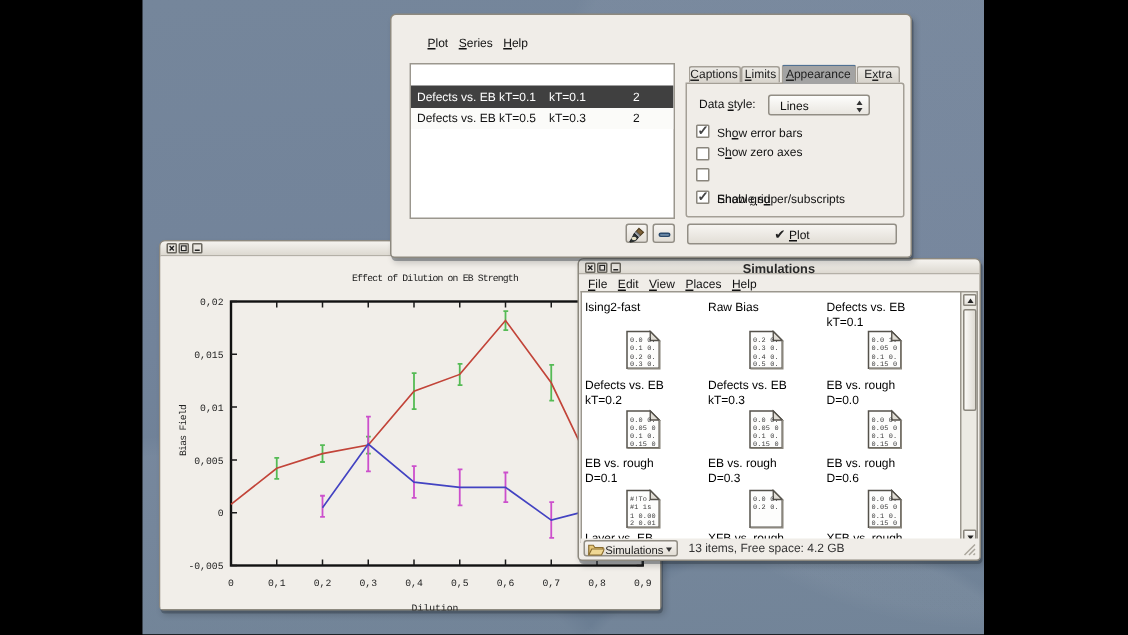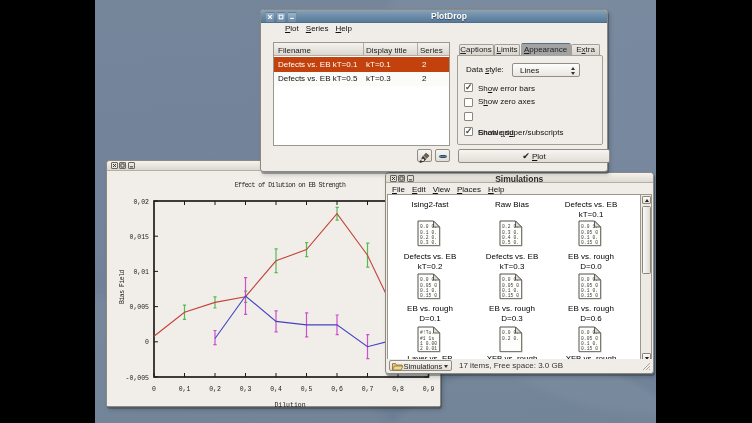--- a/index.html
+++ b/index.html
@@ -21,21 +21,21 @@
 .btnI svg,.btnA svg{position:absolute;left:0;top:0;width:100%;height:100%}
 u{text-decoration:underline;text-underline-offset:1px}
 .tab{position:absolute;top:34px;height:11px;background:linear-gradient(#eceae5,#d8d4cc);border:1px solid #a49f96;border-bottom:none;border-radius:2px 2px 0 0;font-size:8px;color:#222;text-align:center;line-height:10px}
 .tabsel{top:32.5px;height:13px;background:#a3a3a3;border-top:1.5px solid #507193;line-height:11px;z-index:2}
 .cb{position:absolute;width:9px;height:9px;background:#fff;border:1px solid #8a867d;border-radius:1px}
 .ck{position:absolute;left:0px;top:-2px;font-size:9px;color:#444;font-weight:bold}
 .cbl{position:absolute;font-size:8px;color:#111}
 .sbtn{position:absolute;width:15px;height:13.5px;background:linear-gradient(#f7f5f2,#e2ded6);border:1px solid #928e85;border-radius:2px}
 .icon{position:absolute;width:21px;height:25px}
 .icon svg{position:absolute;left:0;top:0}
-.ilbl{position:absolute;font-size:8px;color:#000;text-align:center;line-height:10px;width:80px}
+.ilbl{position:absolute;font-size:8px;color:#000;line-height:10px;width:80px}
 </style></head>
 <body>
 <div id="desktop"></div>
 
 <div class="win" id="plotwin" style="left:106px;top:159.5px;width:335px;height:247px;z-index:1">
   <div class="tbI">
     <div class="btnI" style="left:3.5px">
         <svg viewBox="0 0 7 7">
           <path d="M1.5 1.5L5.5 5.5M5.5 1.5L1.5 5.5" stroke="#222" stroke-width="1.3"></path>
         </svg>
@@ -268,56 +268,31 @@
   </div>
   <div id="simstatus" style="position:absolute;left:1px;bottom:1px;right:1px;height:13px;background:#f0ede8;font-size:8px;color:#222">
     <div style="position:absolute;left:1.5px;top:0.5px;width:63px;height:11.5px;background:linear-gradient(#f7f5f2,#e2ded6);border:1px solid #928e85;border-radius:2px">
       <svg width="11" height="9" viewBox="0 0 11 9" style="position:absolute;left:2px;top:1px">
           <path d="M0.5 8 V1.5 h3l1 1.5h5.5v1.5" fill="#e8c87a" stroke="#8a6d2f" stroke-width="0.8"></path>
           <path d="M0.5 8 L2.5 4h8.5L9 8z" fill="#f0d894" stroke="#8a6d2f" stroke-width="0.8"></path>
         </svg>
       <span style="position:absolute;left:14px;top:1.5px;font-size:7.5px">Simulations</span>
       <div style="position:absolute;right:2.5px;top:4px;width:0;height:0;border-left:2.5px solid transparent;border-right:2.5px solid transparent;border-top:3.5px solid #333"></div>
     </div>
-    <span style="position:absolute;left:72px;top:1.5px;color:#333">17 items, Free space: 3.0 GB</span>
+    <span style="position:absolute;left:72px;top:1.5px;color:#333">13 items, Free space: 4.2 GB</span>
     <svg width="9" height="9" style="position:absolute;right:1px;bottom:1px">
         <path d="M8 1 L1 8 M8 4 L4 8 M8 7 L7 8" stroke="#aaa69c" stroke-width="1"></path>
       </svg>
   </div>
 </div>
 
 <div class="win" id="pdwin" style="left:260px;top:9px;width:348px;height:162.5px;z-index:3">
-  <div class="tbA">
-    <div class="btnA" style="left:4px">
-        <svg viewBox="0 0 11 11">
-          <path d="M3 3L8 8M8 3L3 8" stroke="#fff" stroke-width="1.6"></path>
-        </svg>
-      </div>
-    <div class="btnA" style="left:15px">
-        <svg viewBox="0 0 11 11">
-          <rect x="3" y="3" width="5" height="5" fill="none" stroke="#fff" stroke-width="1.4"></rect>
-        </svg>
-      </div>
-    <div class="btnA" style="left:26px">
-        <svg viewBox="0 0 11 11">
-          <path d="M3 7.5h5" stroke="#fff" stroke-width="1.6"></path>
-        </svg>
-      </div>
-    <div class="title">PlotDrop</div>
-  </div>
   <div class="menu" style="position:absolute;left:24px;top:14px"><span><u>P</u>lot</span><span><u>S</u>eries</span><span><u>H</u>elp</span></div>
   <div id="pdlist" style="position:absolute;left:12px;top:32px;width:177px;height:104px;background:#fff;border:1px solid #9b978e;font-size:8px;overflow:hidden">
-    <div style="position:absolute;left:0;top:0;right:0;height:13px;background:linear-gradient(#f4f2ee,#dcd8d0);border-bottom:1px solid #b1ada4;color:#222">
-      <span style="position:absolute;left:4px;top:3px">Filename</span>
-      <span style="position:absolute;left:92px;top:3px">Display title</span>
-      <span style="position:absolute;left:146px;top:3px">Series</span>
-      <div style="position:absolute;left:89px;top:0;width:1px;height:13px;background:#b1ada4"></div>
-      <div style="position:absolute;left:143px;top:0;width:1px;height:13px;background:#b1ada4"></div>
-    </div>
-    <div style="position:absolute;left:0;top:14px;right:0;height:15px;background:#c2410c;color:#fff">
+    <div style="position:absolute;left:0;top:14px;right:0;height:15px;background:#404040;color:#fff">
       <span style="position:absolute;left:4px;top:3px">Defects vs. EB kT=0.1</span>
       <span style="position:absolute;left:92px;top:3px">kT=0.1</span>
       <span style="position:absolute;left:148px;top:3px">2</span>
     </div>
     <div style="position:absolute;left:0;top:29px;right:0;height:14px;background:#fbfbf9;color:#111">
       <span style="position:absolute;left:4px;top:2px">Defects vs. EB kT=0.5</span>
       <span style="position:absolute;left:92px;top:2px">kT=0.3</span>
       <span style="position:absolute;left:148px;top:2px">2</span>
     </div>
   </div>
@@ -343,21 +318,21 @@
       <span class="cbl" style="left:217px;top:73.5px">Sh<u>o</u>w error bars</span>
     <div class="cb" style="left:203px;top:87.5px"></div>
       <span class="cbl" style="left:217px;top:87px">S<u>h</u>ow zero axes</span>
     <div class="cb" style="left:203px;top:102px"></div>
       <span class="cbl" style="left:217px;top:118px">Show <u>g</u>rid</span>
     <div class="cb" style="left:203px;top:117px">
         <span class="ck">✓</span>
       </div>
       <span class="cbl" style="left:217px;top:117.5px">Enable s<u>u</u>per/subscripts</span>
 
-    <div style="position:absolute;left:197px;top:139px;width:152px;height:14px;background:linear-gradient(#f7f5f2,#e2ded6);border:1px solid #928e85;border-radius:2px;text-align:center;font-size:8px;color:#111;line-height:13px"><span style="color:#222;font-size:9px">✔</span> <u>P</u>lot</div>
+    <div style="position:absolute;left:197px;top:139px;width:140px;height:14px;background:linear-gradient(#f7f5f2,#e2ded6);border:1px solid #928e85;border-radius:2px;text-align:center;font-size:8px;color:#111;line-height:13px"><span style="color:#222;font-size:9px">✔</span> <u>P</u>lot</div>
   </div>
   <div id="pdbtns" style="position:absolute;left:0;top:0;width:347px;height:162px">
     <div class="sbtn" style="left:156px;top:138.5px">
       <svg width="13" height="12" viewBox="0 0 13 12">
           <path d="M8 1.2 L11 3.8 L8.8 6 L6 3.4 Z" fill="#7d6036" stroke="#4c3a1c" stroke-width="0.7"></path>
           <path d="M6 3.4 L8.8 6 L7.5 7.2 L4.8 4.6 Z" fill="#9aa0a6" stroke="#5a5f66" stroke-width="0.6"></path>
           <path d="M4.8 4.6 L7.5 7.2 Q6.5 10 2.2 10.4 Q1.6 10.5 2 9.8 Q3.6 7.6 4.8 4.6 Z" fill="#2e3436" stroke="#171b1c" stroke-width="0.6"></path>
           <ellipse cx="4.7" cy="8" rx="1.6" ry="1.2" fill="#e8e3c8"></ellipse>
         </svg>
     </div>

